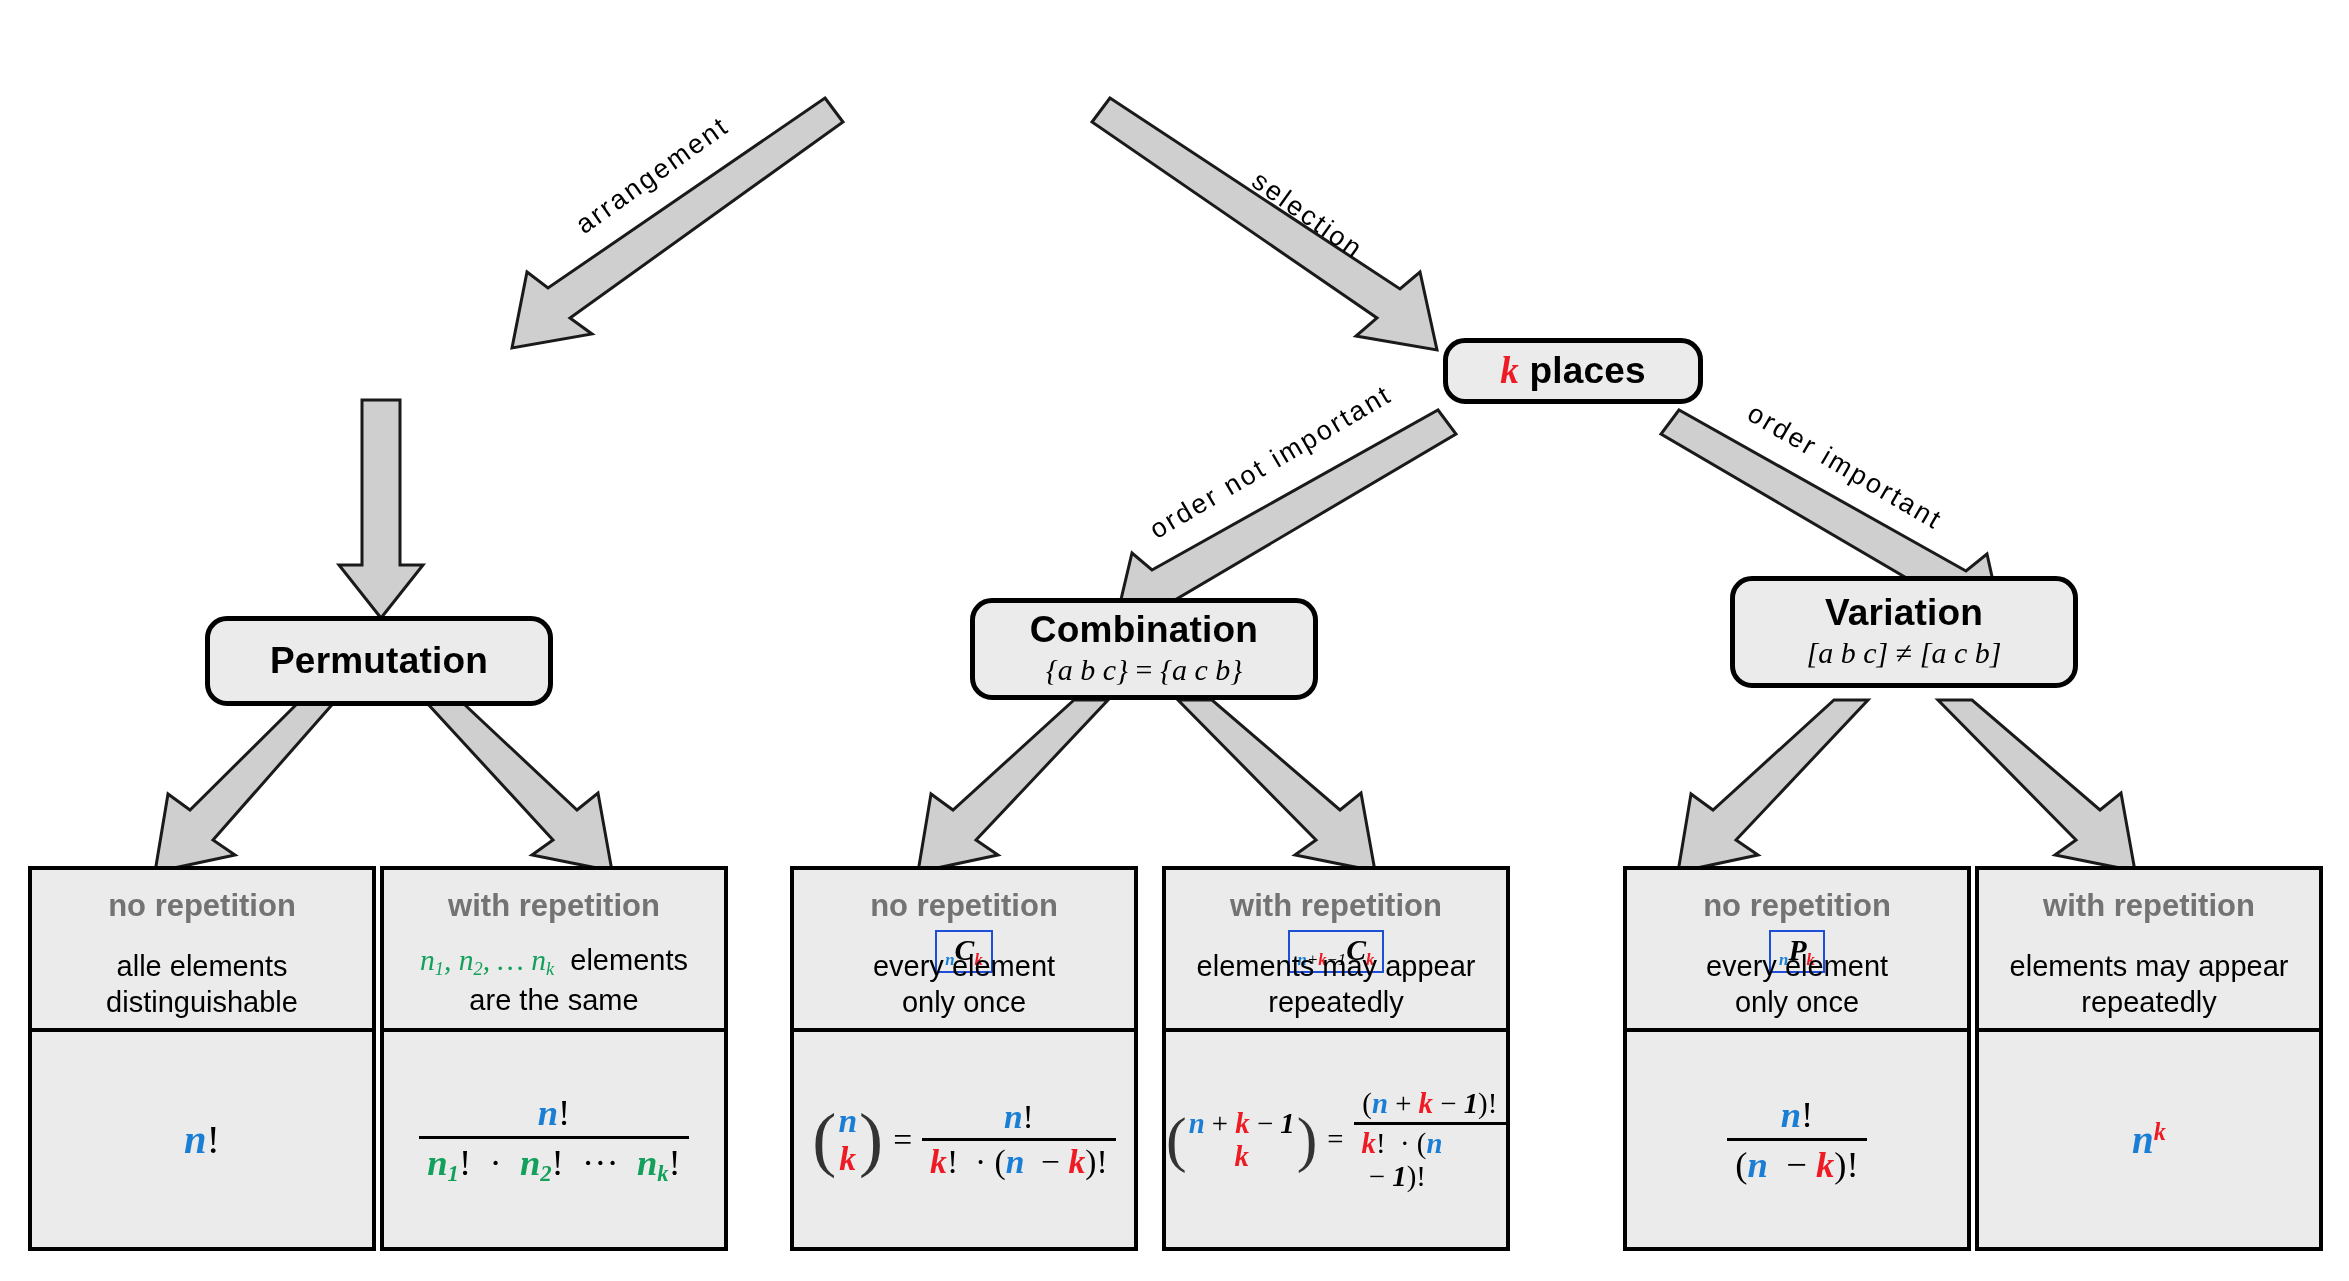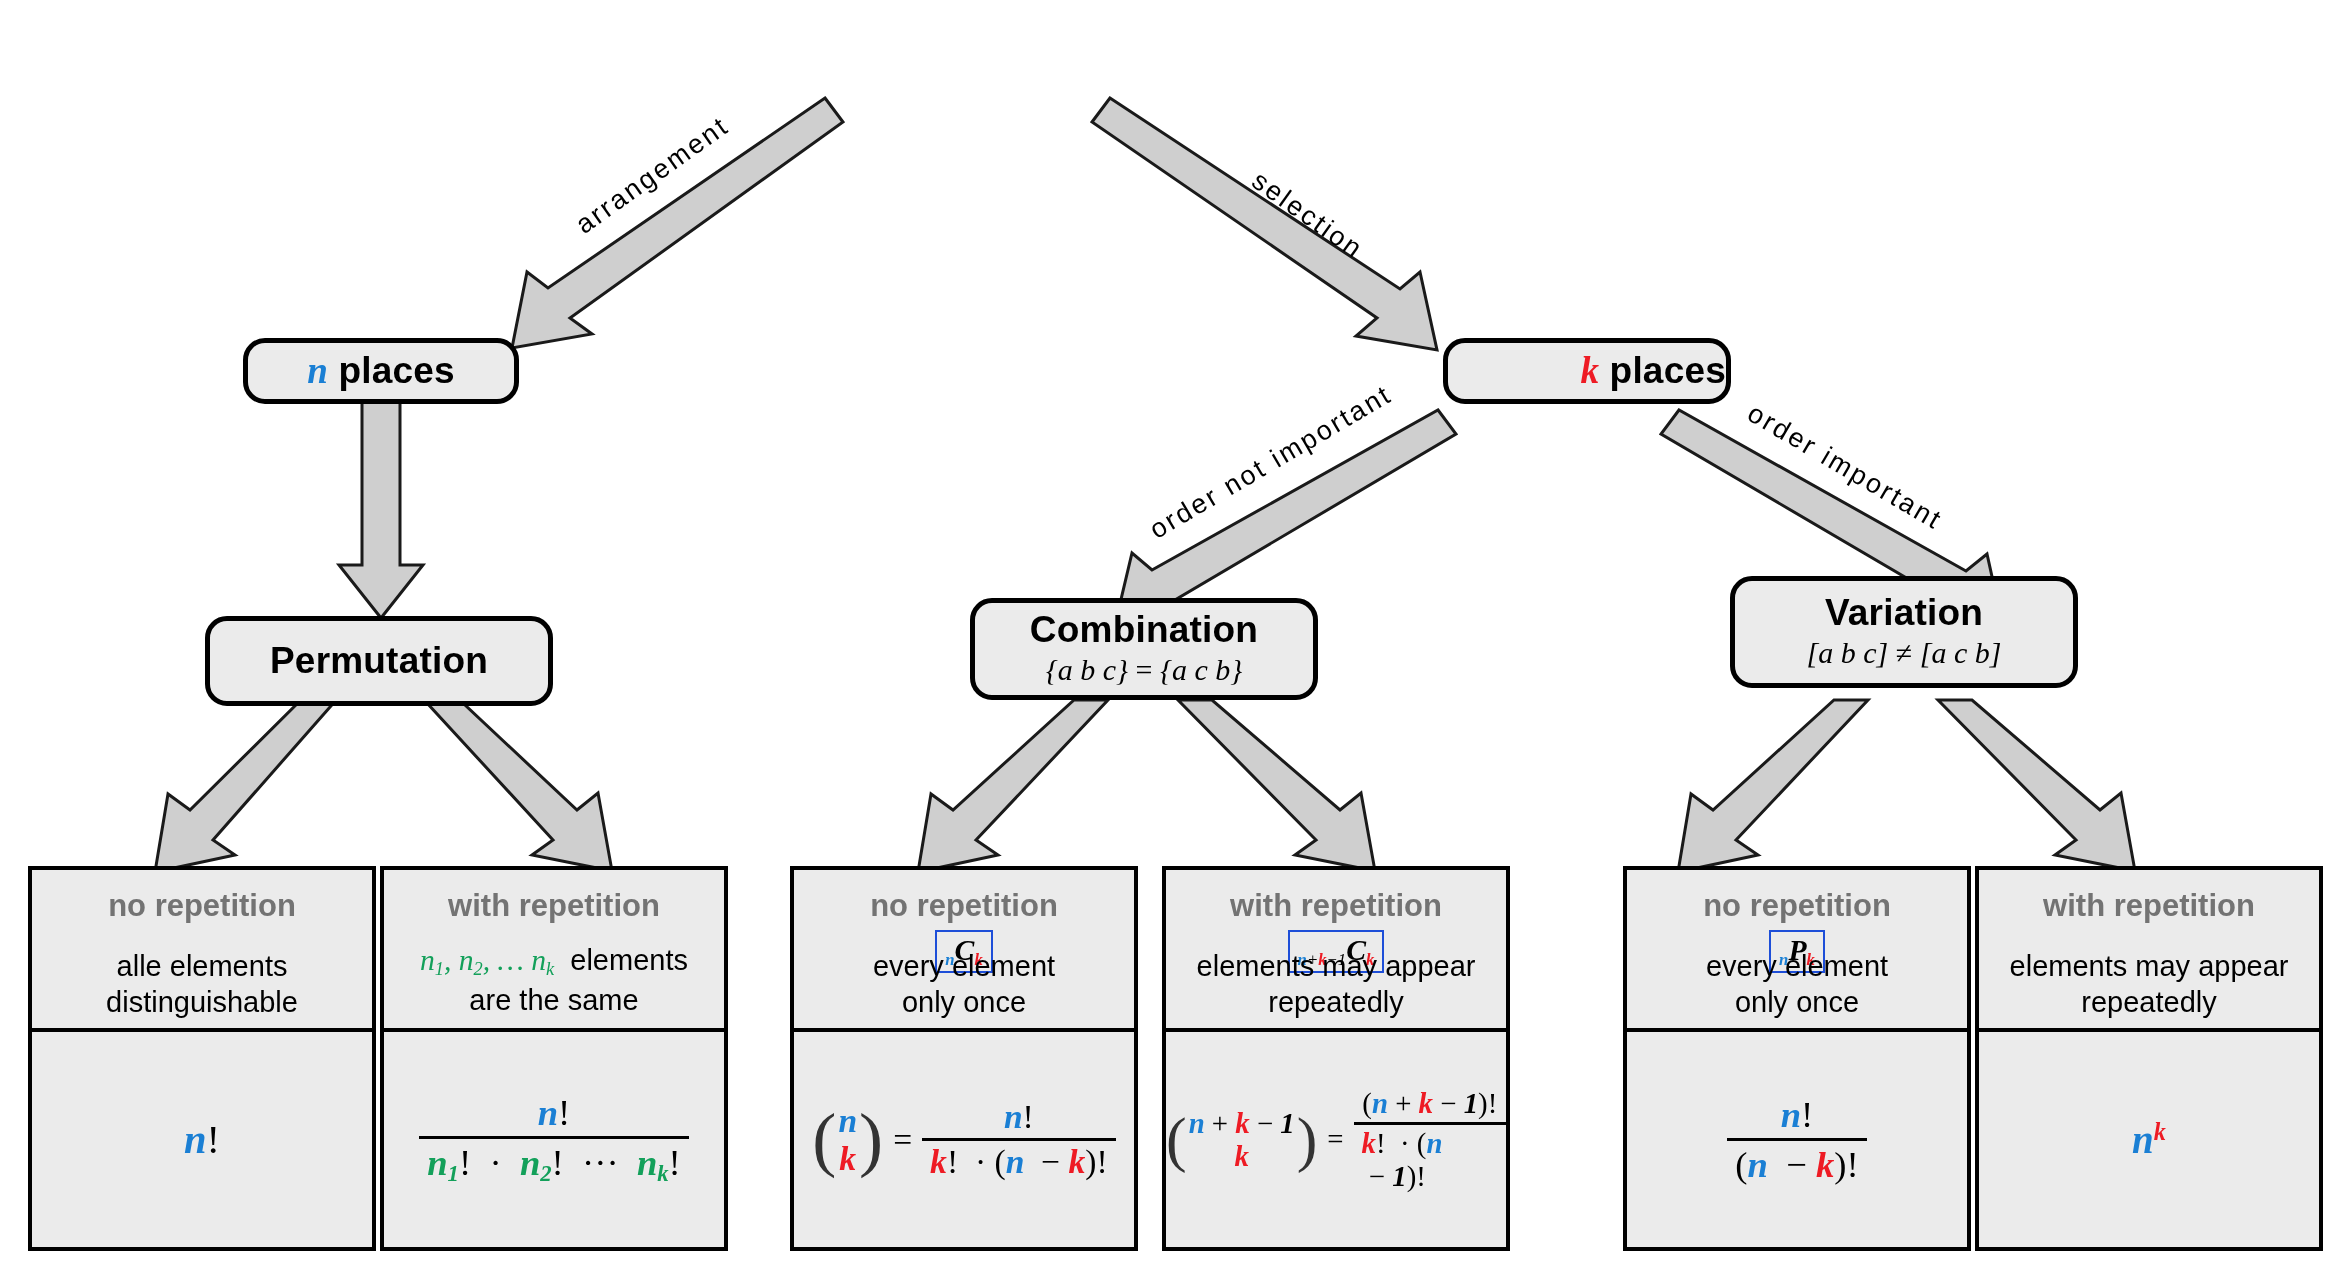--- a/index.html
+++ b/index.html
@@ -174,27 +174,22 @@
 
   <div class="elabel" style="left:588px;top:225px;transform:rotate(-35.5deg) translate(0,-50%);">arrangement</div>
 
   <div class="elabel" style="left:1246px;top:175px;transform:rotate(35.5deg) translate(0,-50%);">selection</div>
 
   <div class="elabel" style="left:1160px;top:530px;transform:rotate(-30.5deg) translate(0,-50%);">order not important</div>
 
   <div class="elabel" style="left:1742px;top:409px;transform:rotate(30.5deg) translate(0,-50%);">order important</div>
 
 
-  <div class="node" style="left:243px;top:338px;width:276px;height:66px;">
-    <div class="ttl">
-      <span class="mi blue">n</span><span>&nbsp;</span><span>places</span>
-    </div>
-  </div>
-
-  <div class="node" style="left:1443px;top:338px;width:288px;height:66px;align-items:flex-end;">
+
+  <div class="node" style="left:1443px;top:338px;width:260px;height:66px;">
     <div class="ttl">
       <span class="mi red">k</span><span>&nbsp;</span><span>places</span>
     </div>
   </div>
 
   <div class="node" style="left:205px;top:616px;width:348px;height:90px;text-align:center;">
     <div class="ttl">Permutation</div>
   </div>
 
   <div class="node" style="left:970px;top:598px;width:348px;height:102px;">

